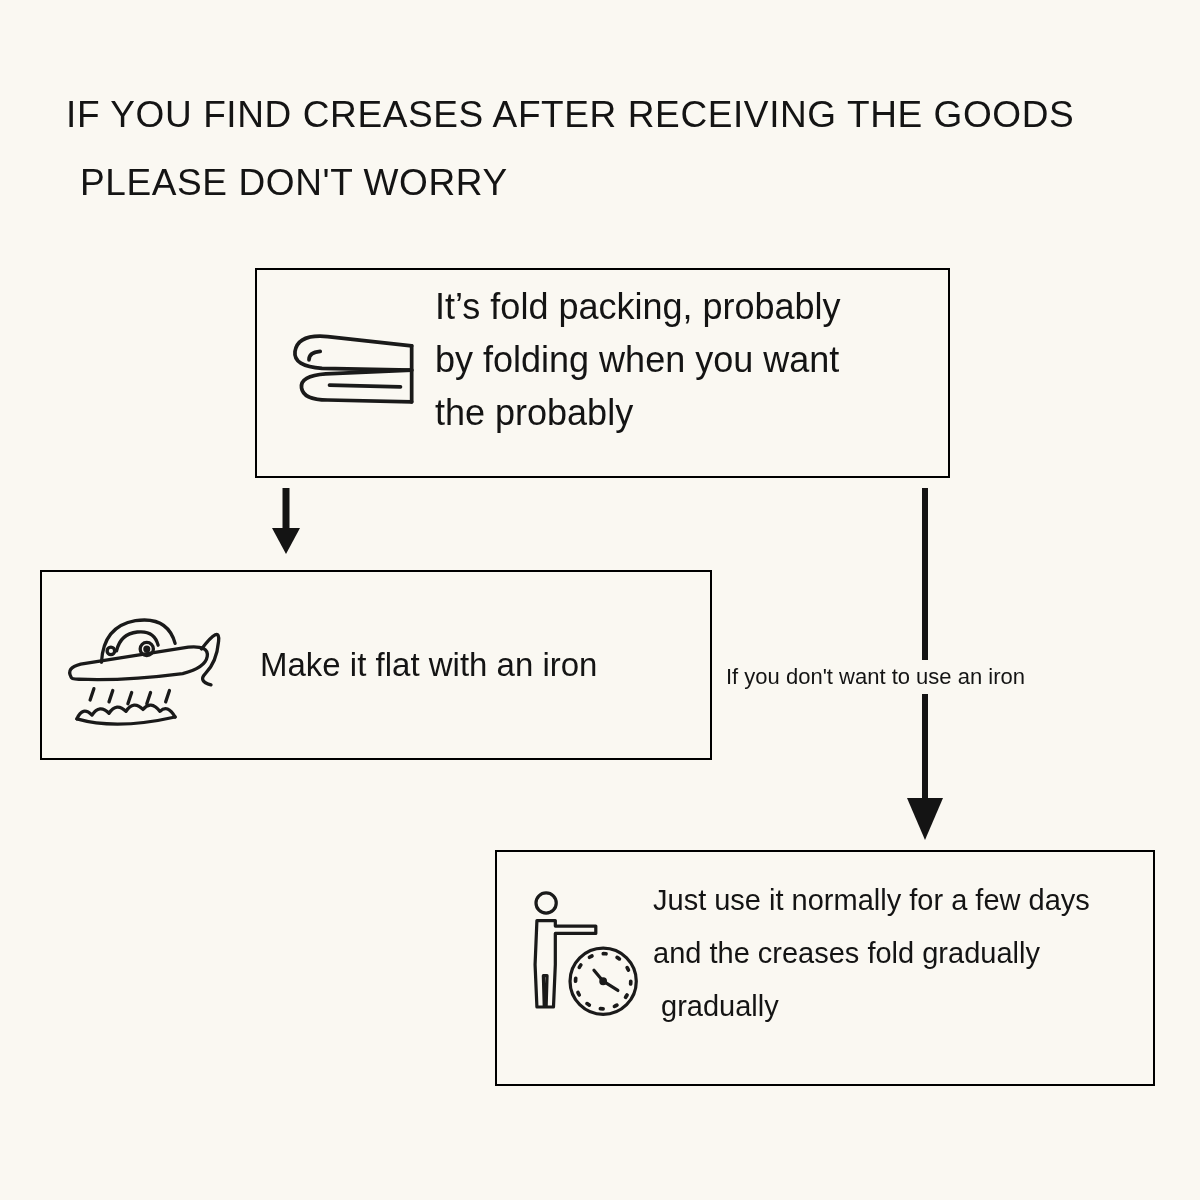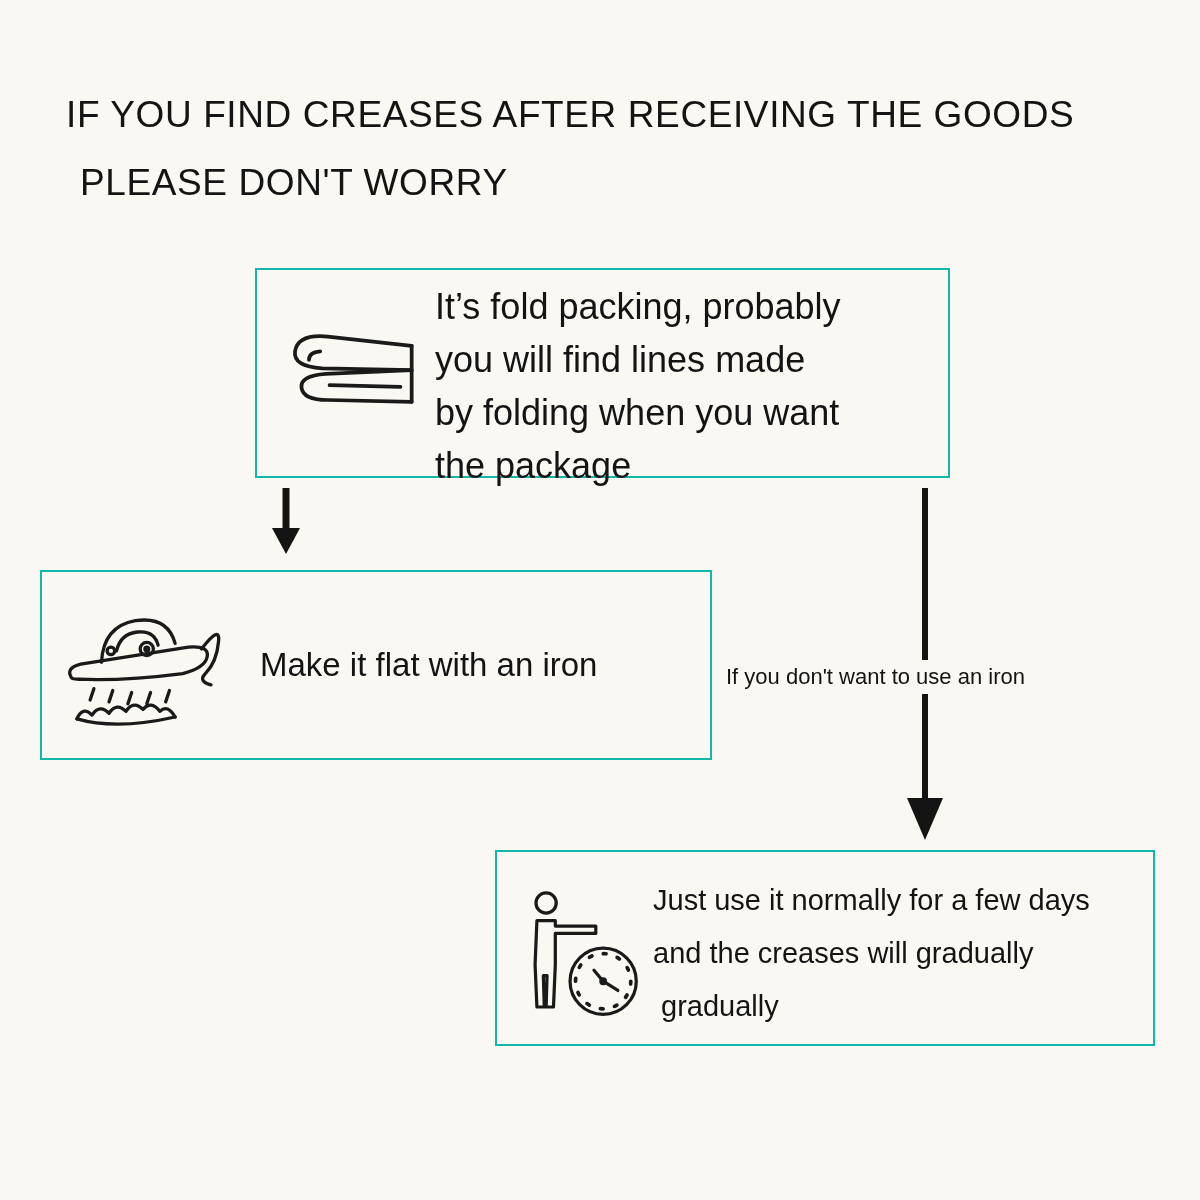--- a/index.html
+++ b/index.html
@@ -3,21 +3,21 @@
 <meta charset="utf-8">
 <style>
   html,body{margin:0;padding:0;}
   body{
     width:1200px;height:1200px;position:relative;overflow:hidden;
     background:#faf8f2;color:#141414;
     font-family:"Liberation Sans", sans-serif;
   }
   .abs{position:absolute;}
   .title{position:absolute;font-size:37px;letter-spacing:0.6px;color:#141414;white-space:nowrap;}
-  .box{position:absolute;border:2px solid #14b8a6;background:transparent;box-sizing:border-box;padding-left:24px;}
+  .box{position:absolute;border:2px solid #000000;background:transparent;box-sizing:border-box;padding-left:24px;}
   .icon{position:absolute;display:block;}
   .icon svg{display:block;width:100%;height:100%;}
   .fold-text{position:absolute;left:178px;top:10px;font-size:36px;line-height:53px;color:#141414;}
   .iron-label{position:absolute;left:218px;top:74px;font-size:33px;color:#141414;white-space:nowrap;}
   .no-iron{position:absolute;left:714px;top:660px;font-size:22px;color:#141414;background:#faf8f2;padding:4px 12px;white-space:nowrap;}
   .time-text{position:absolute;left:156px;top:22px;font-size:29px;line-height:53px;color:#141414;}
   .time-text .line3{padding-left:8px;}
   .arrow{position:absolute;}
   .arrow svg{display:block;}
 </style>
@@ -34,23 +34,22 @@
       <svg viewBox="0 0 170 120" fill="none" stroke="#1a1a1a" stroke-width="4" stroke-linecap="round" stroke-linejoin="round">
         <path d="M150 32 L60 22 Q28 19 25 38 Q23 54 54 56 L150 58"></path>
         <path d="M150 58 L58 62 Q30 64 32 77 Q34 90 60 90 L150 92"></path>
         <path d="M150 32 L150 92"></path>
         <path d="M52 38 Q40 39 40 47"></path>
         <path d="M62 74 L138 76"></path>
       </svg>
     </span>
     <div class="fold-text">
       <div>It’s fold packing, probably</div>
-      <div>you will find lines made</div>
       <div>by folding when you want</div>
-      <div>the package</div>
+      <div>the probably</div>
     </div>
   </div>
 
   <span class="arrow" style="left:266px;top:488px;width:40px;height:68px;">
     <svg width="40" height="68" viewBox="0 0 40 68">
       <line x1="20" y1="0" x2="20" y2="44" stroke="#141414" stroke-width="7"></line>
       <path d="M6 40 L20 66 L34 40 Z" fill="#141414"></path>
     </svg>
   </span>
 
@@ -74,32 +73,32 @@
 
   <span class="arrow" style="left:903px;top:488px;width:44px;height:356px;">
     <svg width="44" height="356" viewBox="0 0 44 356">
       <line x1="22" y1="0" x2="22" y2="318" stroke="#141414" stroke-width="6"></line>
       <path d="M4 310 L22 352 L40 310 Z" fill="#141414"></path>
     </svg>
   </span>
 
   <div class="no-iron">If you don't want to use an iron</div>
 
-  <div class="box" style="left:495px;top:850px;width:660px;height:196px;">
+  <div class="box" style="left:495px;top:850px;width:660px;height:236px;">
     <span class="icon" style="left:16px;top:34px;width:138px;height:150px;">
       <svg viewBox="0 0 150 160" fill="none" stroke="#1a1a1a" stroke-width="3.5" stroke-linecap="round" stroke-linejoin="round">
         <circle cx="36" cy="17" r="11"></circle>
         <path d="M26 36 L46 36 L46 42 L90 42 L90 50 L46 50 L46 84 L44 130 L36 130 L37 96 L33 96 L34 130 L26 130 L24 84 Z"></path>
         <circle cx="98" cy="102" r="36"></circle>
         <circle cx="98" cy="102" r="30" stroke-width="4" stroke-dasharray="3 12.7"></circle>
         <path d="M98 102 L88 90"></path>
         <path d="M98 102 L114 112"></path>
         <circle cx="98" cy="102" r="2.5" fill="#1a1a1a"></circle>
       </svg>
     </span>
     <div class="time-text">
       <div>Just use it normally for a few days</div>
-      <div>and the creases will gradually</div>
+      <div>and the creases fold gradually</div>
       <div class="line3">gradually</div>
     </div>
   </div>
 
 </div>
 
 </body></html>

